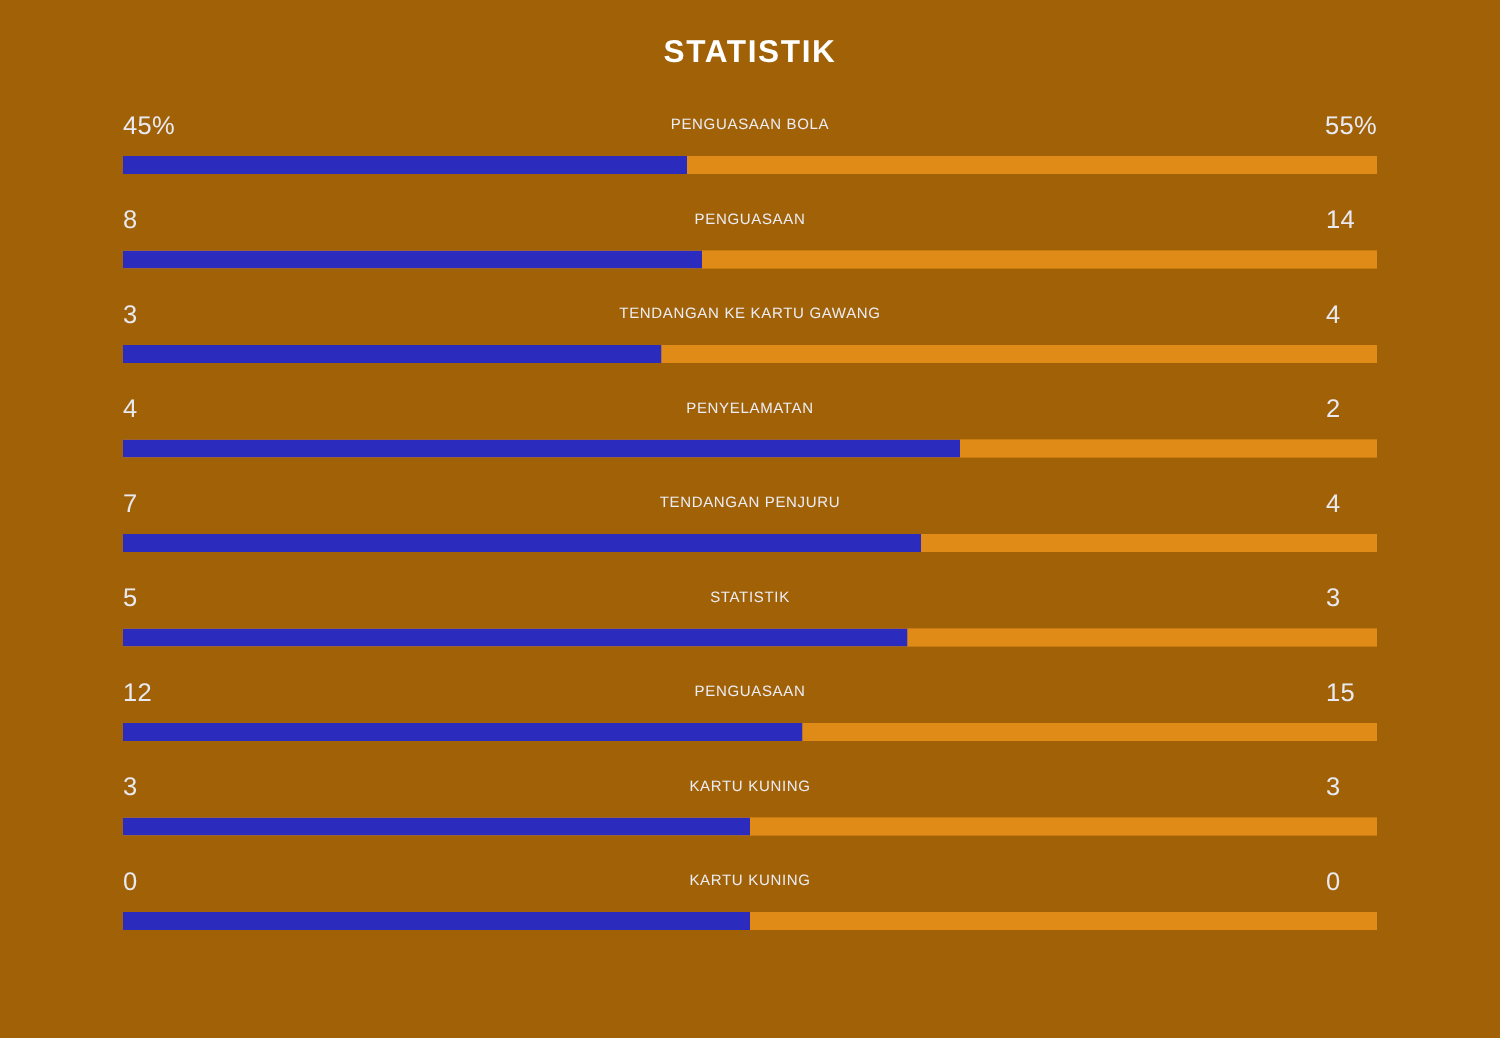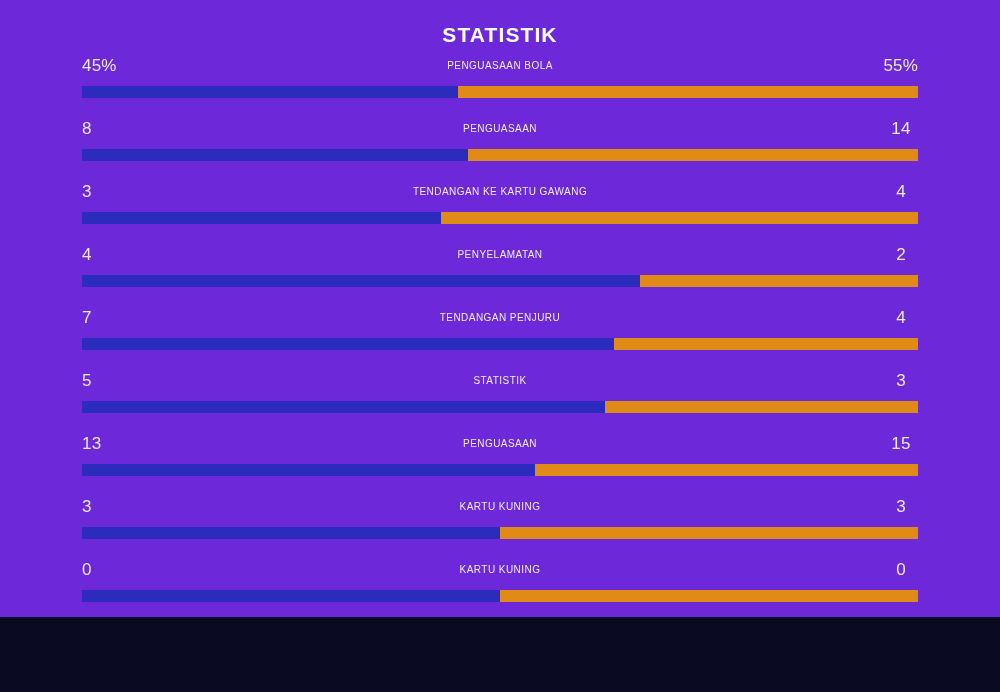--- a/index.html
+++ b/index.html
@@ -9,39 +9,39 @@
   body {
     width: 1000px;
     height: 692px;
     background: #0b0a23;
     font-family: "Liberation Sans", "DejaVu Sans", sans-serif;
     overflow: hidden;
   }
 
   #stats-panel {
     width: 1000px;
-    height: 617px;
-    background: #6d28d9;
+    height: 692px;
+    background: #a16207;
     position: relative;
     box-sizing: border-box;
   }
 
   #panel-title {
     text-align: center;
     color: #ffffff;
     font-size: 21px;
     font-weight: bold;
     letter-spacing: 1.1px;
     padding-top: 22px;
     line-height: 26px;
     font-family: "Liberation Sans", "DejaVu Sans", sans-serif;
   }
 
   #rows-wrap {
-    margin-top: 4px;
+    margin-top: 22px;
     padding: 0 82px 0 82px;
     box-sizing: border-box;
   }
 
   .stat-row {
     height: 63px;
     position: relative;
   }
 
   .stat-labels {
@@ -57,21 +57,21 @@
     color: #e9e9f2;
     font-size: 17px;
     line-height: 22px;
     font-weight: 400;
     letter-spacing: 0.2px;
     white-space: nowrap;
     flex: 0 0 auto;
     min-width: 34px;
   }
   .stat-value.left  { text-align: left; }
-  .stat-value.right { text-align: center; }
+  .stat-value.right { text-align: left; }
 
   .stat-name {
     color: #ececf4;
     font-size: 10px;
     line-height: 22px;
     letter-spacing: 0.45px;
     text-align: center;
     flex: 1 1 auto;
     white-space: nowrap;
     overflow: hidden;
@@ -169,21 +169,21 @@
           <div class="stat-name">STATISTIK</div>
           <div class="stat-value right">3</div>
         </div>
         <div class="stat-bar">
           <div class="bar-home" style="width: 62.5%; background: rgb(43, 43, 190);"></div>
           <div class="bar-away" style="background: rgb(224, 138, 23);"></div>
         </div>
       </div>
       <div class="stat-row">
         <div class="stat-labels">
-          <div class="stat-value left">13</div>
+          <div class="stat-value left">12</div>
           <div class="stat-name">PENGUASAAN</div>
           <div class="stat-value right">15</div>
         </div>
         <div class="stat-bar">
           <div class="bar-home" style="width: 54.2%; background: rgb(43, 43, 190);"></div>
           <div class="bar-away" style="background: rgb(224, 138, 23);"></div>
         </div>
       </div>
       <div class="stat-row">
         <div class="stat-labels">

